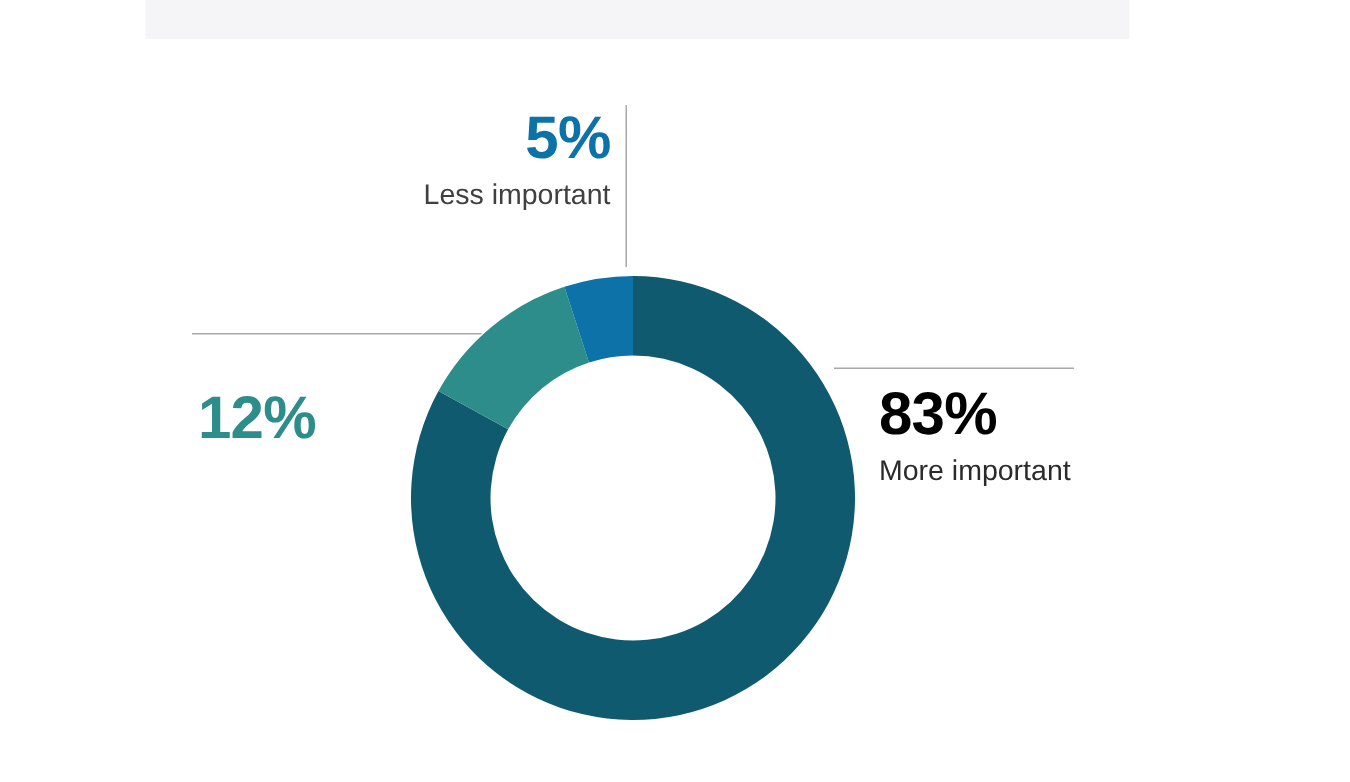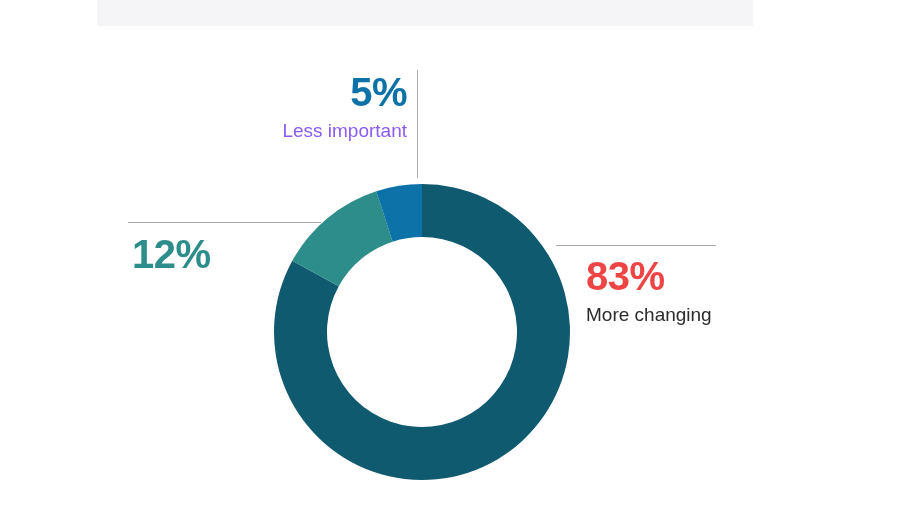--- a/index.html
+++ b/index.html
@@ -119,26 +119,26 @@
           <path d="M 376.26548483250775 191.2436355883173 A 148 148 0 0 1 422 184 L 422 237 A 95 95 0 0 0 392.64338553438 241.64963095196043 Z" fill="#0c72a8"></path>
         </g>
     </svg>
 
     <div class="leader leader-top" style="background: rgb(168, 168, 168);"></div>
     <div class="leader leader-left" style="background: rgb(168, 168, 168);"></div>
     <div class="leader leader-right" style="background: rgb(168, 168, 168);"></div>
 
     <div class="callout callout-less">
       <span class="pct" style="color: rgb(12, 114, 168);">5%</span>
-      <span class="name" style="color: #8b5cf6;">Less important</span>
+      <span class="name" style="color: #404040;">Less important</span>
     </div>
 
     <div class="callout callout-not">
-      <span class="pct" style="color: rgb(44, 141, 138);">12%</span>
+      <span class="pct" style="color: rgb(44, 141, 138); margin-top: 25px;">12%</span>
     </div>
 
     <div class="callout callout-more">
-      <span class="pct" style="color: #ef4444;">83%</span>
-      <span class="name" style="color: rgb(43, 43, 43);">More changing</span>
+      <span class="pct" style="color: #000000;">83%</span>
+      <span class="name" style="color: rgb(43, 43, 43);">More important</span>
     </div>
 
   </div>
 </div>
 
 </body></html>

